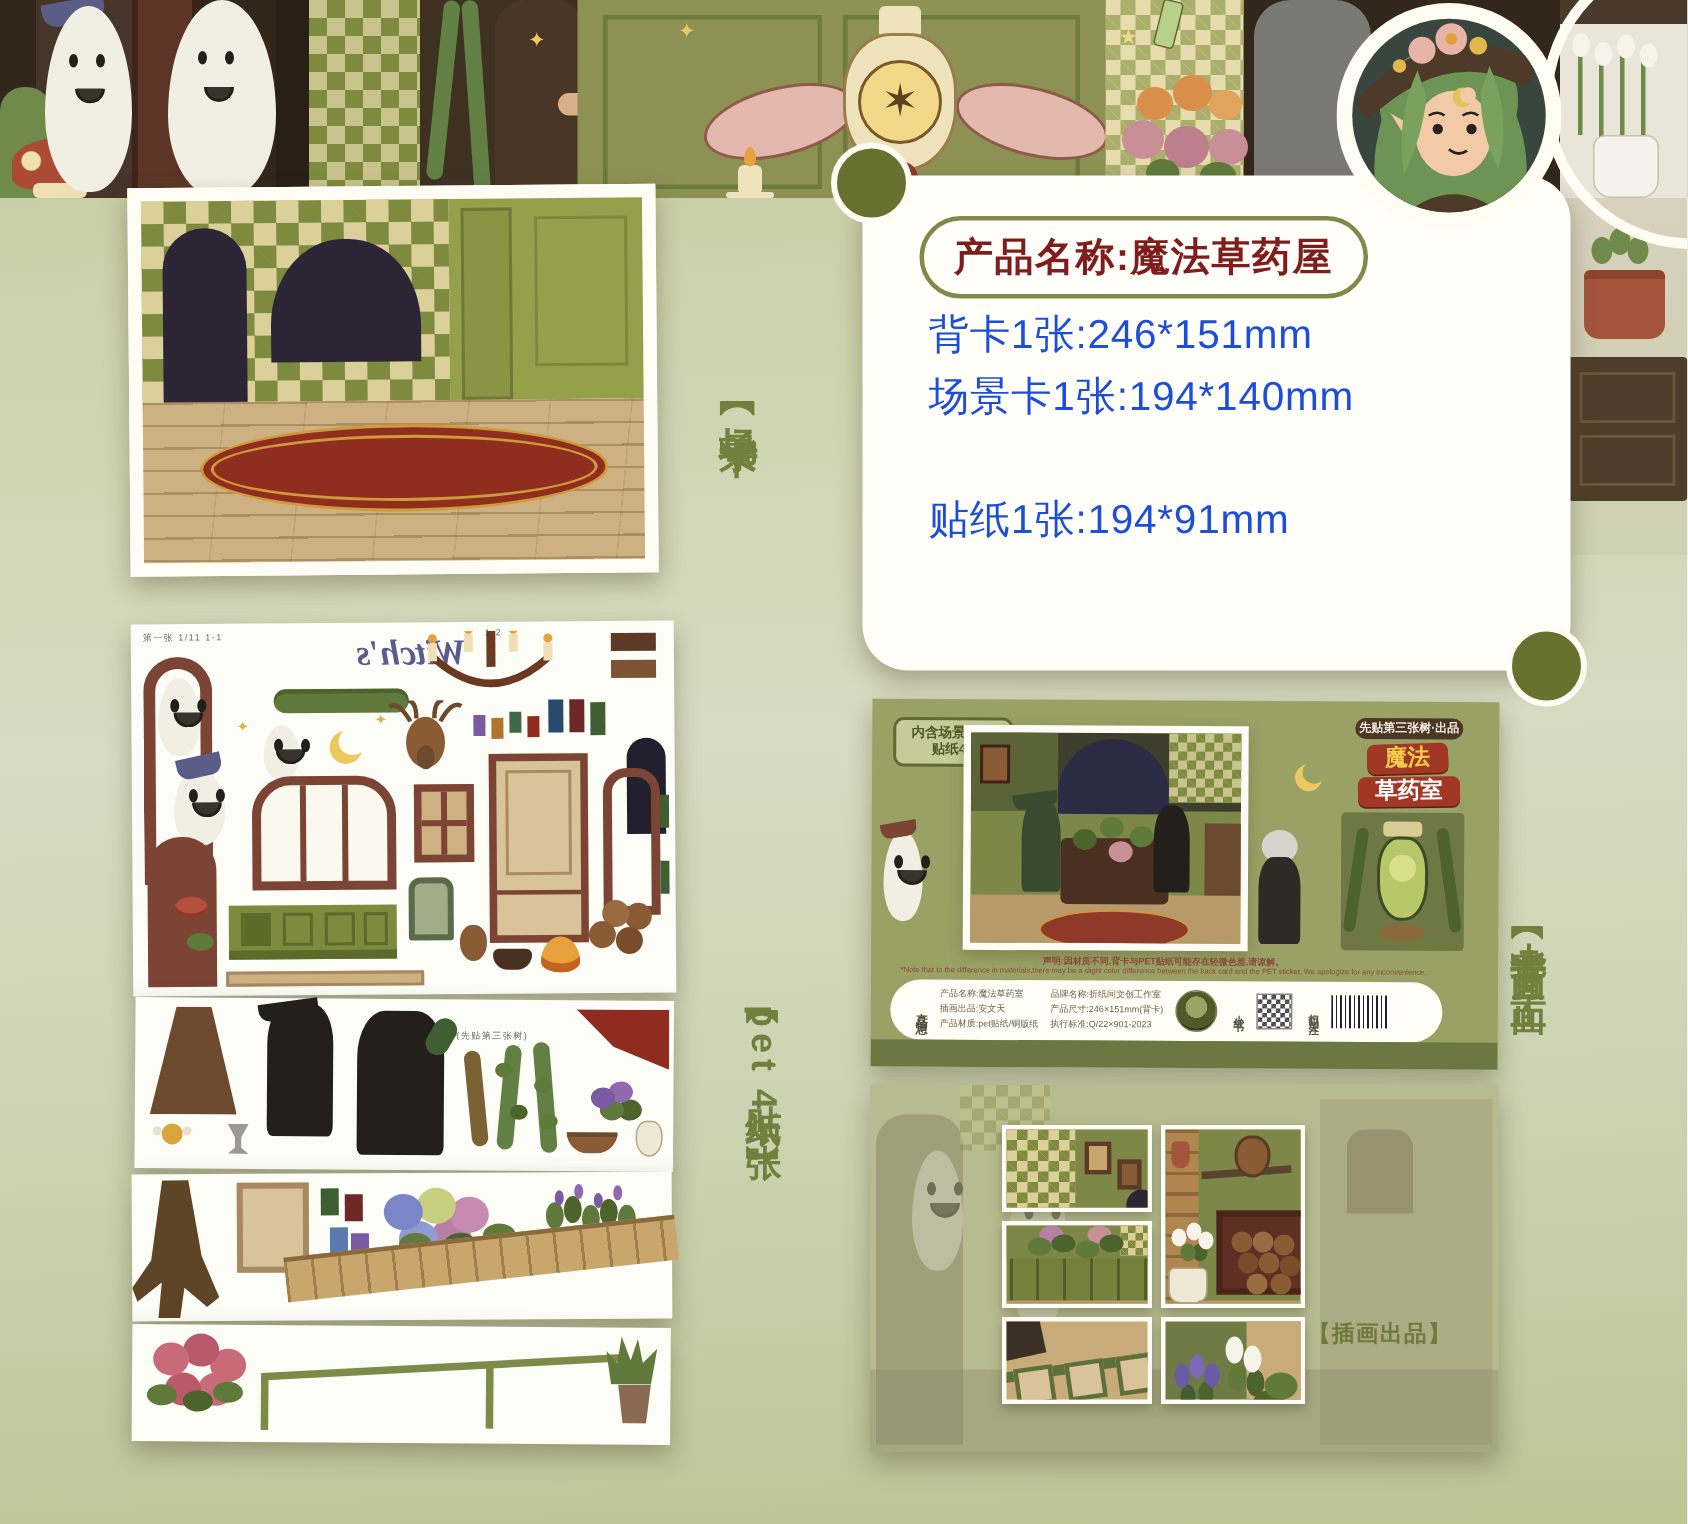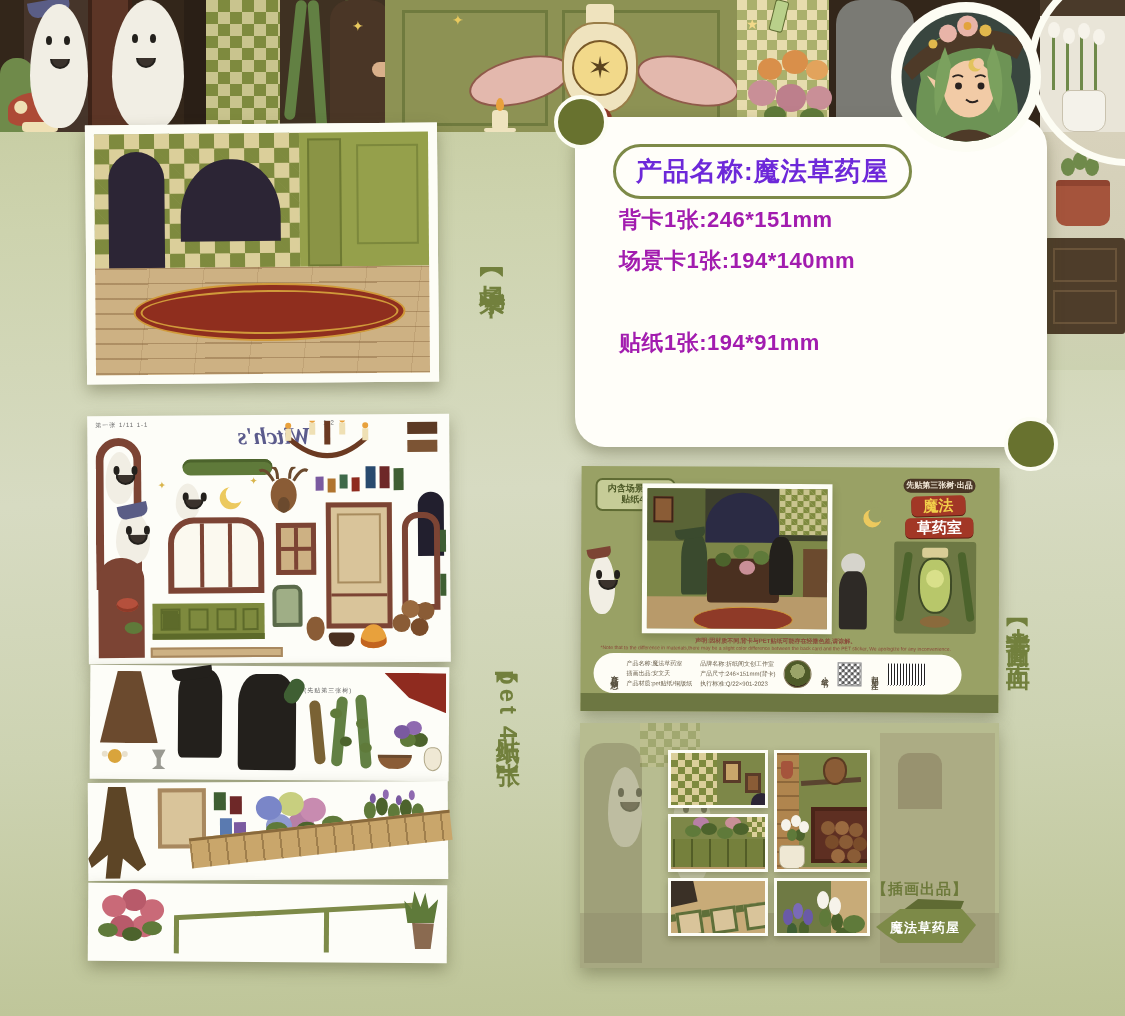--- a/index.html
+++ b/index.html
@@ -19,22 +19,22 @@
   .checker{background-color:#c9c48e;background-image:
     linear-gradient(45deg,#7e8a3e 25%,transparent 25%,transparent 75%,#7e8a3e 75%),
     linear-gradient(45deg,#7e8a3e 25%,transparent 25%,transparent 75%,#7e8a3e 75%)}
   .sparkle{color:#e9c95e;font-size:14px;position:absolute}
   .moon{position:relative;background:#ecc95e;border-radius:50%}
   .moon::after{content:"";position:absolute;left:28%;top:-10%;width:84%;height:84%;border-radius:50%;background:var(--moonbg,#fff)}
 
   
   .info-card{left:575px;top:117px;width:472px;height:330px;background:#fffef9;border-radius:30px}
   .name-pill{left:38px;top:27px;padding:7px 20px;border:3px solid #7d8a48;border-radius:999px;
-    color:#6d28d9;font-size:26px;font-weight:bold;letter-spacing:1px;white-space:nowrap}
-  .spec-line{left:44px;color:#a21caf;font-size:22px;font-weight:bold;letter-spacing:.5px;white-space:nowrap}
+    color:#7f1d1d;font-size:26px;font-weight:bold;letter-spacing:1px;white-space:nowrap}
+  .spec-line{left:44px;color:#1d4ed8;font-size:27px;font-weight:normal;letter-spacing:.5px;white-space:nowrap}
   .illus-pill{left:38px;top:253px;padding:8px 22px;background:#7d8a48;border-radius:999px;
     color:#fffef6;font-size:24px;font-weight:bold;white-space:nowrap}
   .dot{width:54px;height:54px;border-radius:50%;background:#68722f;border:4px solid #fdfdf4}
 
   
   .vlabel{writing-mode:vertical-rl;color:#72803d;font-weight:bold;letter-spacing:4px;white-space:nowrap}
 
   
   .scene-card{left:86px;top:124px;width:352px;height:259px;background:#fdfdf6;border:9px solid #fdfdf6;transform:rotate(-.5deg)}
   .scene-wall{left:0;top:0;width:100%;height:134px}
@@ -413,22 +413,15 @@
       <div class="abs" style="left:22px;top:114px;width:74px;height:8px;background:#b89a6a"></div>
     </div>
     <div class="shot" style="left:194px;top:155px;width:96px;height:58px;background:#6f7a44">
       <div class="abs" style="left:54px;top:0;width:42px;height:58px;background:#c8ab78"></div>
       <div class="blob" style="left:6px;top:28px;width:10px;height:16px;background:#6a5aa8;box-shadow:10px -6px 0 #7a6ab8,20px 0 0 #6a5aa8,4px 14px 0 #3f5f33,16px 12px 0 #4c632c"></div>
       <div class="blob" style="left:40px;top:10px;width:12px;height:18px;background:#f6f3ea;box-shadow:12px 6px 0 #f6f3ea,2px 18px 0 #5f7a3a,14px 22px 0 #4c632c"></div>
       <div class="blob" style="left:66px;top:34px;width:22px;height:18px;background:#5f7a3a;box-shadow:-8px 12px 0 #4c632c"></div>
     </div>
 
     <div class="abs caption" style="left:292px;top:157px">【插画出品】</div>
-    <div class="abs" style="left:296px;top:172px;width:100px;height:52px">
-      <svg viewBox="0 0 100 52" width="100" height="52">
-        <polygon points="26,16 42,4 88,6 84,16" fill="#5f6b33"></polygon>
-        <polygon points="0,32 24,14 86,14 100,30 86,48 22,48 10,40" fill="#7d8a48"></polygon>
-      </svg>
-      <div class="abs ribbon-text" style="left:14px;top:24px">魔法草药屋</div>
-    </div>
   </div>
 
 </div>
 
 </body></html>

